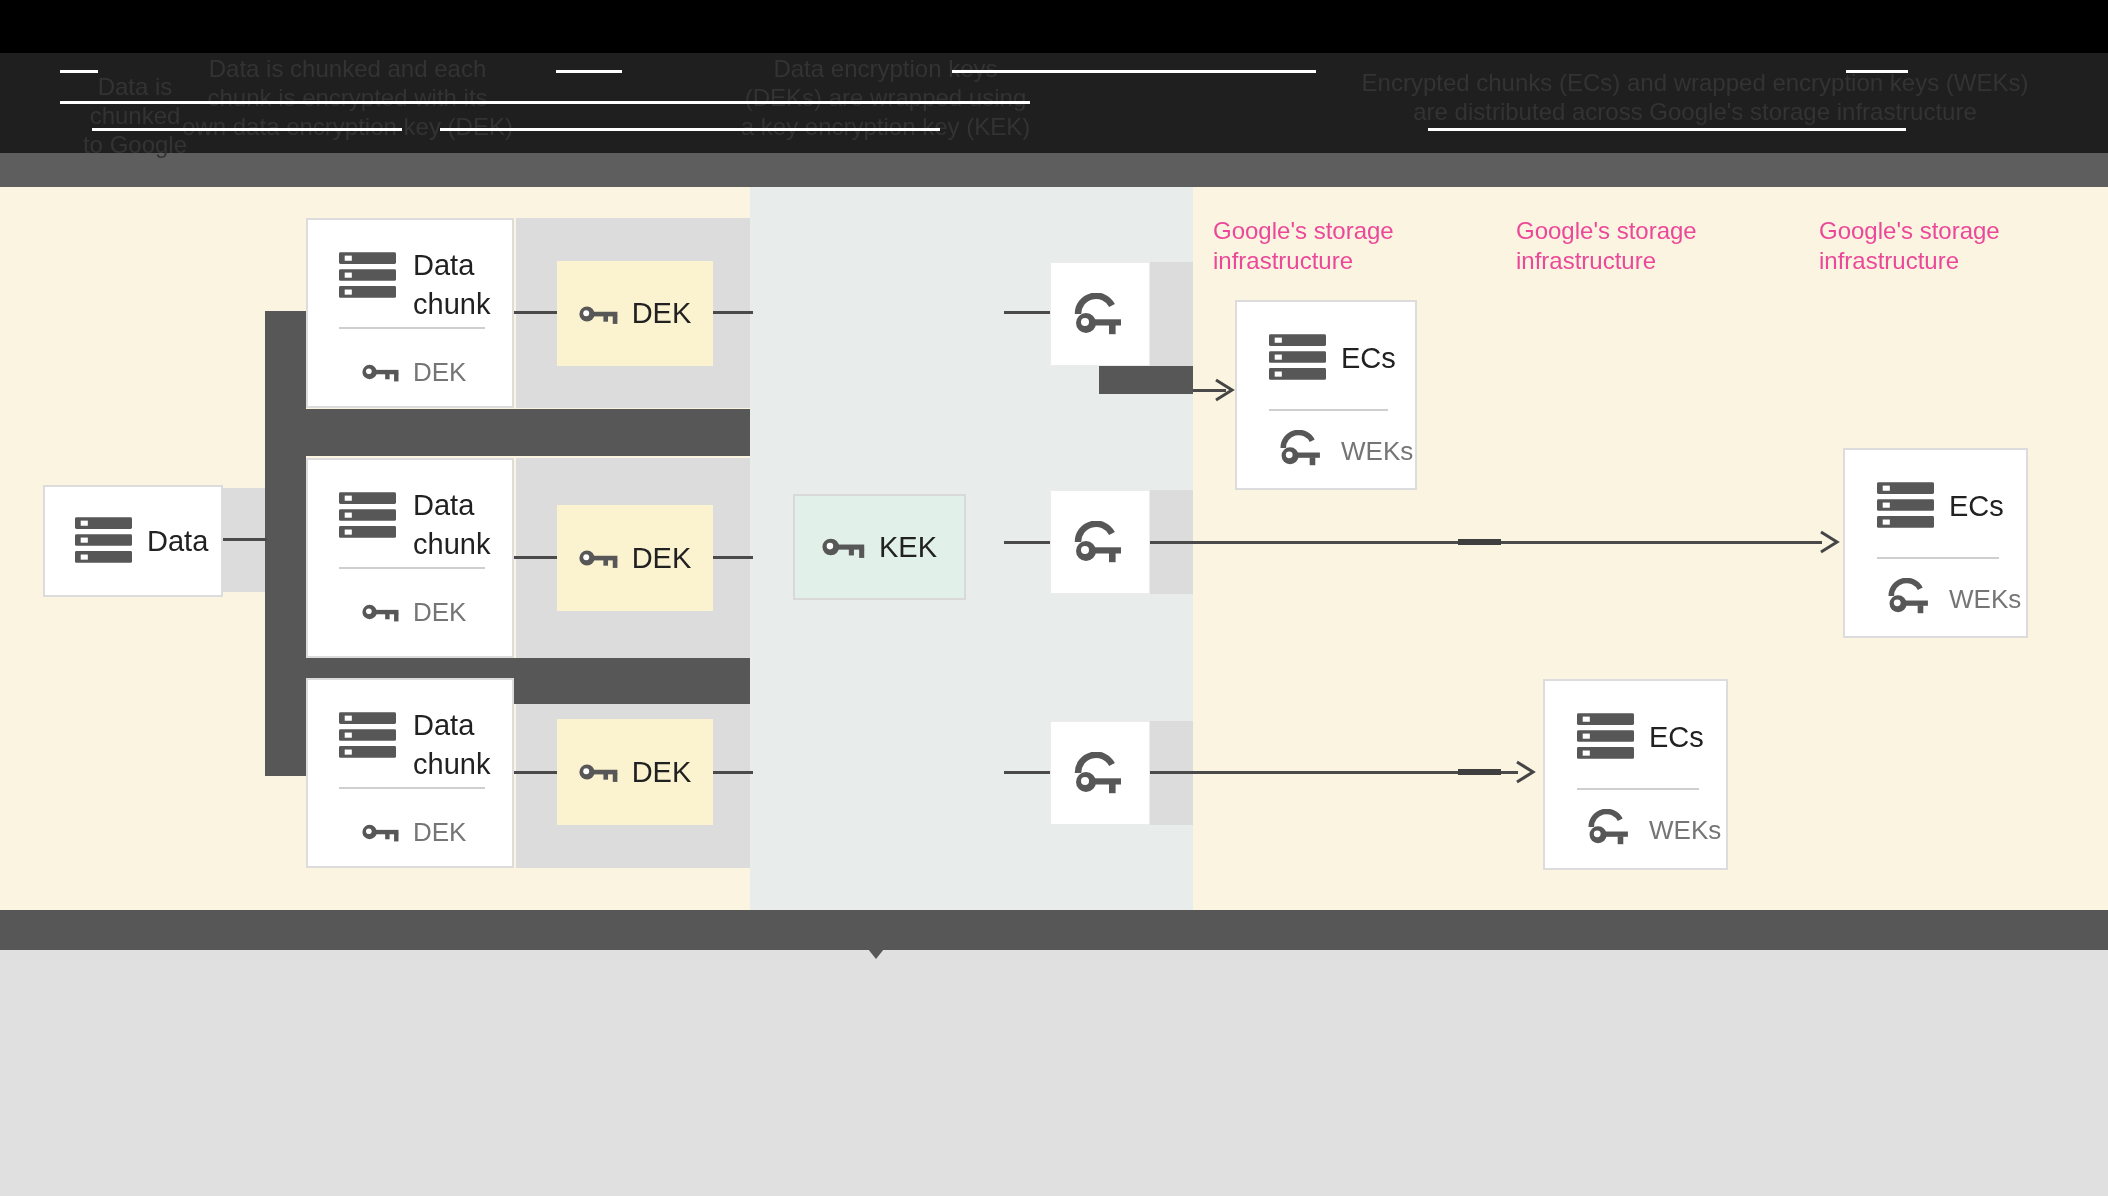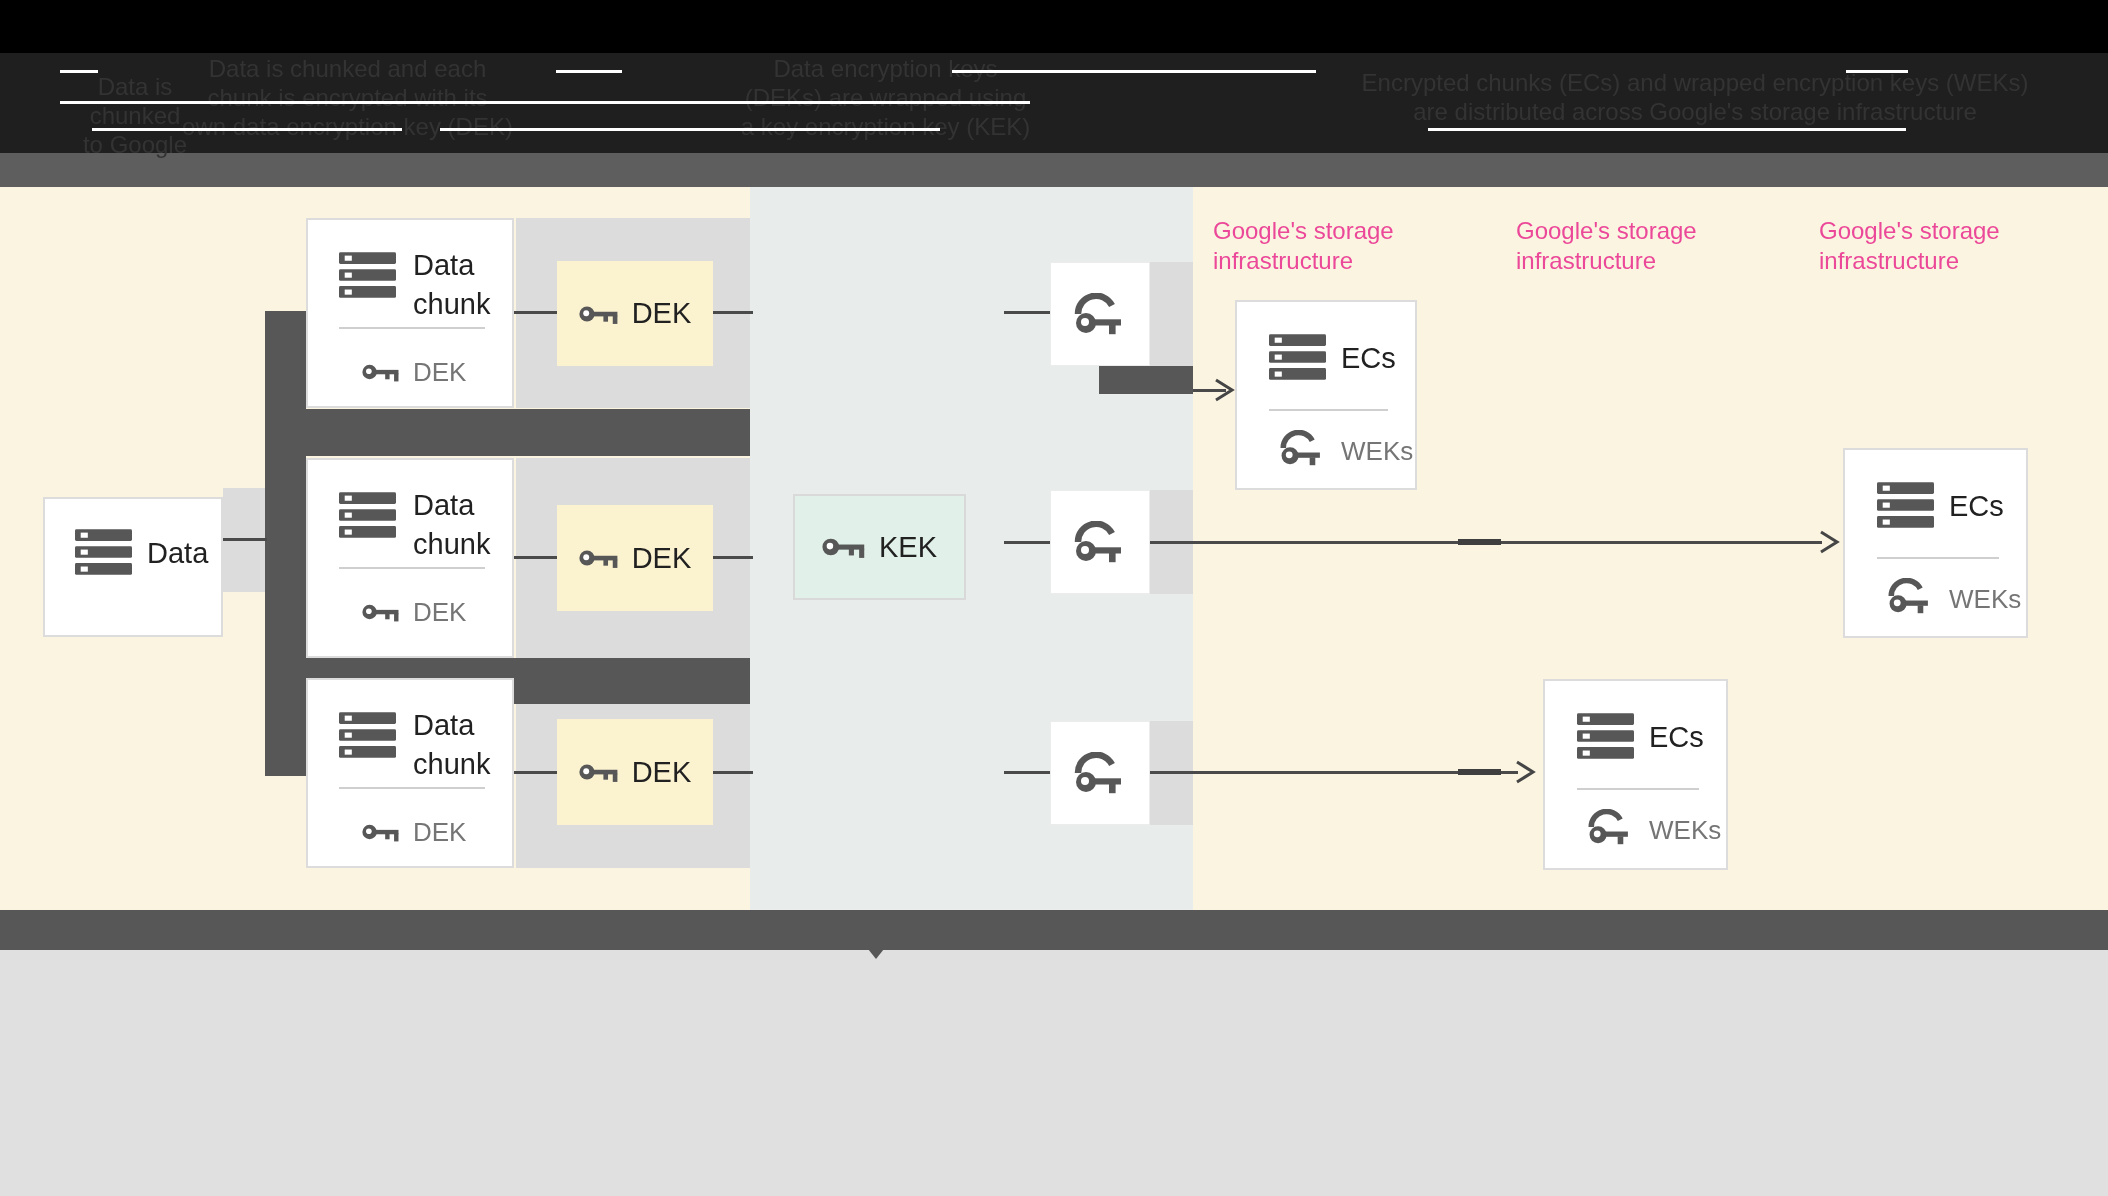--- a/index.html
+++ b/index.html
@@ -158,21 +158,21 @@
   <svg class="abs chev icon" style="left:1818px;top:529px;" width="22" height="26">
       <use href="#sym-chevron"></use>
     </svg>
 
   <div class="abs fline" style="left:1150px;top:771px;width:368px;"></div>
   <div class="abs fline-dark" style="left:1458px;top:769px;width:43px;"></div>
   <svg class="abs chev icon" style="left:1514px;top:759px;" width="22" height="26">
       <use href="#sym-chevron"></use>
     </svg>
 
-  <div class="abs whitebox" style="left:43px;top:497px;width:180px;height:140px;">
+  <div class="abs whitebox" style="left:43px;top:485px;width:180px;height:112px;">
     <svg class="abs icon" style="left:30px;top:30px;" width="57" height="46">
         <use href="#sym-stack"></use>
       </svg>
     <div class="abs lbl" style="left:102px;top:38px;">Data</div>
   </div>
 
   <div class="abs whitebox" style="left:306px;top:218px;width:208px;height:190px;">
     <svg class="abs icon" style="left:31px;top:32px;" width="57" height="46">
         <use href="#sym-stack"></use>
       </svg>

